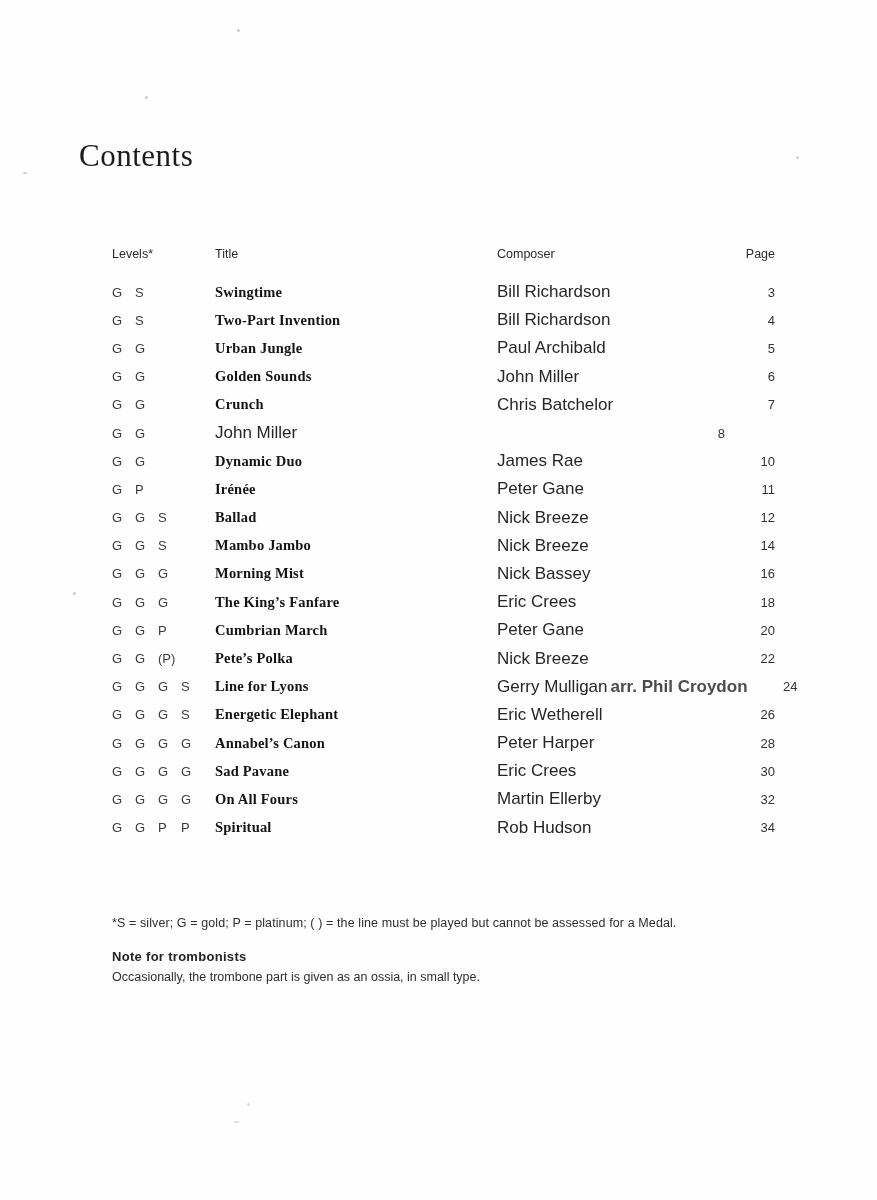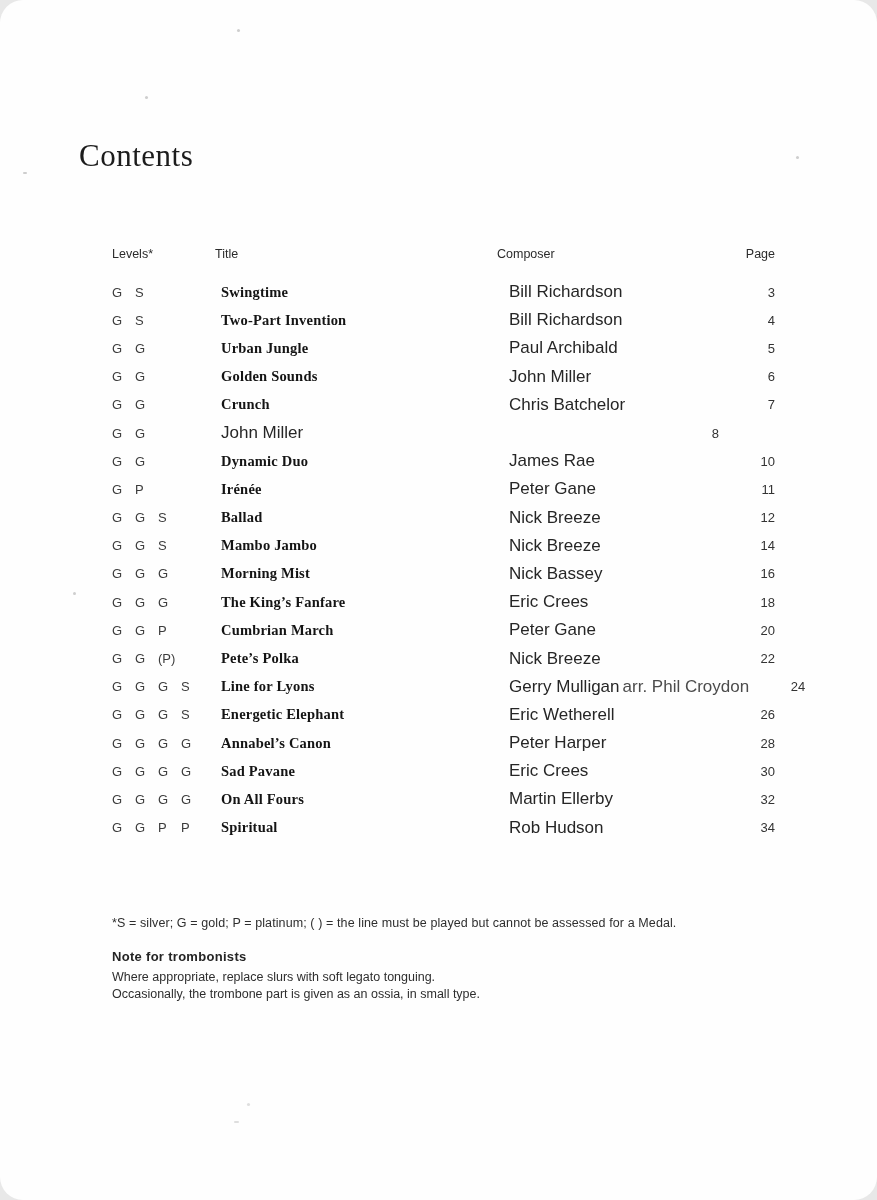--- a/index.html
+++ b/index.html
@@ -4,21 +4,20 @@
 <style>
   html,body { margin:0; padding:0; background:#e8e8e8; }
   .page {
     position:relative;
     width:877px; height:1200px;
     margin:0 auto;
     background:#fefefe;
     color:#222;
     font-family:"Liberation Sans", sans-serif;
     overflow:hidden;
-    border-radius:23px;
   }
   .doc-title {
     position:absolute; left:79px; top:138px;
     margin:0;
     font-family:"Liberation Serif", serif;
     font-weight:400;
     font-size:31px;
     letter-spacing:0.5px;
     color:#1c1c1c;
   }
@@ -30,21 +29,21 @@
     grid-template-columns:103px 282px 1fr 50px;
     align-items:center;
   }
   .toc-header {
     font-size:12.5px;
     color:#2b2b2b;
     height:14px;
     margin-bottom:17px;
   }
   .toc-header .col-page { text-align:right; }
-  .toc-row { height:28.2px;gap:6px; }
+  .toc-row { height:28.2px; }
   .cell-levels {
     font-size:13px;
     color:#3c3c3c;
     white-space:nowrap;
   }
   .cell-levels .lv {
     display:inline-block;
     min-width:23px;
   }
   .cell-title {
@@ -55,21 +54,21 @@
     letter-spacing:0.2px;
     white-space:nowrap;
   }
   .cell-composer {
     font-size:17px;
     color:#262626;
     white-space:nowrap;
   }
   .cell-composer .arr {
     color:#4c4c4c;
-    font-weight:normal;
+    font-weight:bold;
     margin-left:3px;
   }
   .cell-page {
     font-size:13px;
     color:#333;
     text-align:right;
   }
   .footnote {
     position:absolute; left:112px; top:916px;
     font-size:12.5px;
@@ -250,21 +249,20 @@
       <span class="cell-composer"><span>Rob Hudson</span><span class="arr"></span></span>
       <span class="cell-page">34</span>
     </div>
   </div>
   </div>
 
   <div class="footnote">*S = silver; G = gold; P = platinum; ( ) = the line must be played but cannot be assessed for a Medal.</div>
 
   <div class="note-block">
     <div class="note-heading">Note for trombonists</div>
-    <div class="note-line">Where appropriate, replace slurs with soft legato tonguing.</div>
     <div class="note-line">Occasionally, the trombone part is given as an ossia, in small type.</div>
   </div>
 
   <div class="speck" style="left:237px; top:29px;"></div>
   <div class="speck" style="left:145px; top:96px;"></div>
   <div class="speck" style="left:23px; top:172px; width:4px; height:2px; border-radius:1px;"></div>
   <div class="speck" style="left:796px; top:156px;"></div>
   <div class="speck" style="left:73px; top:592px;"></div>
   <div class="speck" style="left:247px; top:1103px; opacity:0.45;"></div>
   <div class="speck" style="left:234px; top:1121px; width:5px; height:2px; border-radius:1px; opacity:0.45;"></div>

